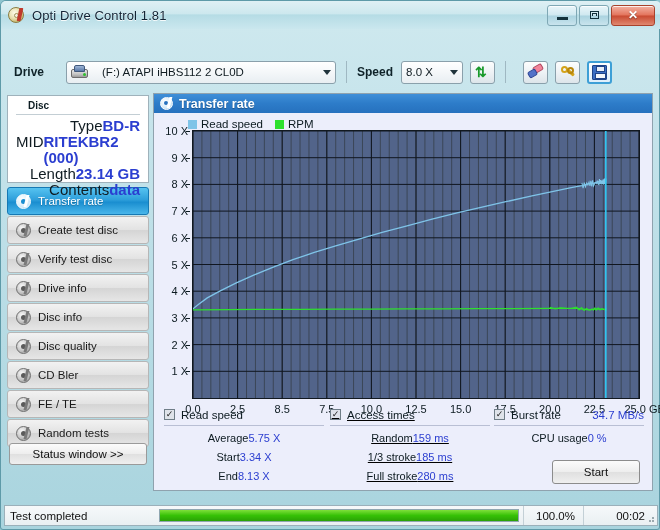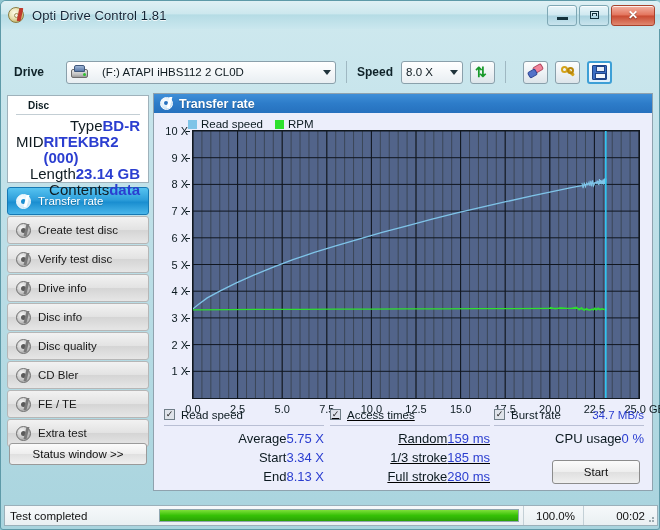--- a/index.html
+++ b/index.html
@@ -195,21 +195,21 @@
   .c1{left:10px;width:160px;}
   .c2{left:176px;width:160px;text-decoration:underline;}
   .c3{left:340px;width:150px;}
   .res-head{display:flex;align-items:center;font-size:11.5px;color:#0c1a20;height:17px;}
   .chk{
     width:11px;height:11px;border:1px solid #6f7d87;background:#dfe3ea;margin-right:6px;
     display:flex;align-items:center;justify-content:center;box-sizing:border-box;flex:0 0 auto;
   }
   .chk::after{content:"✓";font-size:9px;color:#1a1a1a;line-height:1;}
   .res-rule{height:1px;background:#b9bfd4;margin:2px 0 3px 0;}
-  .res-row{display:flex;justify-content:flex-end;font-size:13px;line-height:19px;}
+  .res-row{display:flex;justify-content:center;font-size:11px;line-height:19px;}
   .res-row .k{color:#0c1a20;}
   .res-row .v{color:#2b3ed0;}
   .c3 .res-head{justify-content:space-between;}
   .c3 .hv{margin-left:auto;color:#2b3ed0;font-size:11.5px;}
   .startbtn{
     position:absolute;left:398px;top:54px;width:88px;height:24px;
     background:linear-gradient(180deg,#fbfbfb 0%,#eeeeee 48%,#e0e0e0 52%,#efefef 100%);
     border:1px solid #8c8c8c;border-radius:3px;box-sizing:border-box;
     display:flex;align-items:center;justify-content:center;font-size:11.5px;color:#101010;
   }
@@ -390,21 +390,21 @@
             <i class="f"></i>
           </span>
         <span>FE / TE</span>
       </div>
       <div class="navitem">
         <span class="nav-ico">
             <i class="d"></i>
             <i class="h"></i>
             <i class="f"></i>
           </span>
-        <span>Extra test</span>
+        <span>Random tests</span>
       </div>
     </div>
 
     <div class="statusbtn">Status window &gt;&gt;</div>
   </div>
 
   <div class="content">
     <div class="panel-head">
       <span class="ph-ico">
           <i class="d"></i>
@@ -521,21 +521,21 @@
             <polyline points="0.00,177.82 5.35,173.55 14.27,166.88 26.76,160.20 42.82,152.19 60.66,144.18 80.28,136.17 99.90,128.69 121.31,121.48 142.72,114.81 165.91,108.14 189.10,101.46 214.08,94.78 239.06,88.11 264.03,81.97 289.01,76.09 313.98,70.49 338.96,64.88 360.37,60.34 378.21,56.60 388.91,54.73 396.05,52.87 401.40,52.06 405.86,50.73 409.43,51.26 412.82,49.93" fill="none" stroke="#7fc4e8" stroke-width="1.3"></polyline>
             <polyline points="0.00,178.89 35.68,178.62 71.36,178.36 107.04,178.36 142.72,178.09 178.40,178.09 214.08,177.82 249.76,177.82 285.44,177.56 321.12,177.56 356.80,177.29 383.56,177.29 396.05,178.89 403.18,177.82 412.82,178.36" fill="none" stroke="#2ee02e" stroke-width="1.3"></polyline>
             <polyline points="388.91,51.81 390.10,57.21 391.29,51.63 392.48,55.83 393.67,52.03 394.86,53.99 396.05,51.12 396.94,55.00 397.83,49.95 398.72,55.34 399.62,49.40 400.51,55.02 401.40,53.15 402.14,51.44 402.89,51.31 403.63,52.39 404.37,49.55 405.12,53.12 405.86,53.62 406.45,48.13 407.05,53.23 407.64,49.17 408.24,52.31 408.83,50.63 409.43,53.22 409.99,48.62 410.56,53.57 411.12,47.68 411.69,53.29 412.25,47.41 412.82,49.10 412.82,50.06 412.82,50.50 412.82,48.69 412.82,51.77 412.82,47.59" fill="none" stroke="#7fc4e8" stroke-width="1.1"></polyline>
             <polyline points="356.80,176.30 362.15,178.02 367.50,176.87 372.86,177.37 378.21,177.55 383.56,176.09 386.06,178.92 388.56,176.60 391.05,179.51 393.55,177.46 396.05,178.97 397.48,178.94 398.90,177.88 400.33,179.12 401.76,176.93 403.18,179.09 405.11,176.82 407.04,178.92 408.96,177.54 410.89,178.53 412.82,179.23 412.82,177.25 412.82,179.61 412.82,177.03 412.82,179.67" fill="none" stroke="#2ee02e" stroke-width="1.1"></polyline>
             <line x1="412.81759999999997" y1="0" x2="412.81759999999997" y2="267" stroke="#31c8f0" stroke-width="1.6"></line>
           </svg>
       </div>
       <div class="xlabels" id="xlabels">
           <div class="xlab" style="left: 39px; top: 1px;">0.0</div>
           <div class="xlab" style="left: 83.6px; top: 1px;">2.5</div>
-          <div class="xlab" style="left: 128.2px; top: 1px;">5.0</div>
+          <div class="xlab" style="left: 128.2px; top: 1px;">8.5</div>
           <div class="xlab" style="left: 172.8px; top: 1px;">7.5</div>
           <div class="xlab" style="left: 217.4px; top: 1px;">10.0</div>
           <div class="xlab" style="left: 262px; top: 1px;">12.5</div>
           <div class="xlab" style="left: 306.6px; top: 1px;">15.0</div>
           <div class="xlab" style="left: 351.2px; top: 1px;">17.5</div>
           <div class="xlab" style="left: 395.8px; top: 1px;">20.0</div>
           <div class="xlab" style="left: 440.4px; top: 1px;">22.5</div>
           <div class="xlab" style="left: 485px; top: 1px; transform: translateX(-36%);">25.0 GB</div>
         </div>
     </div>

